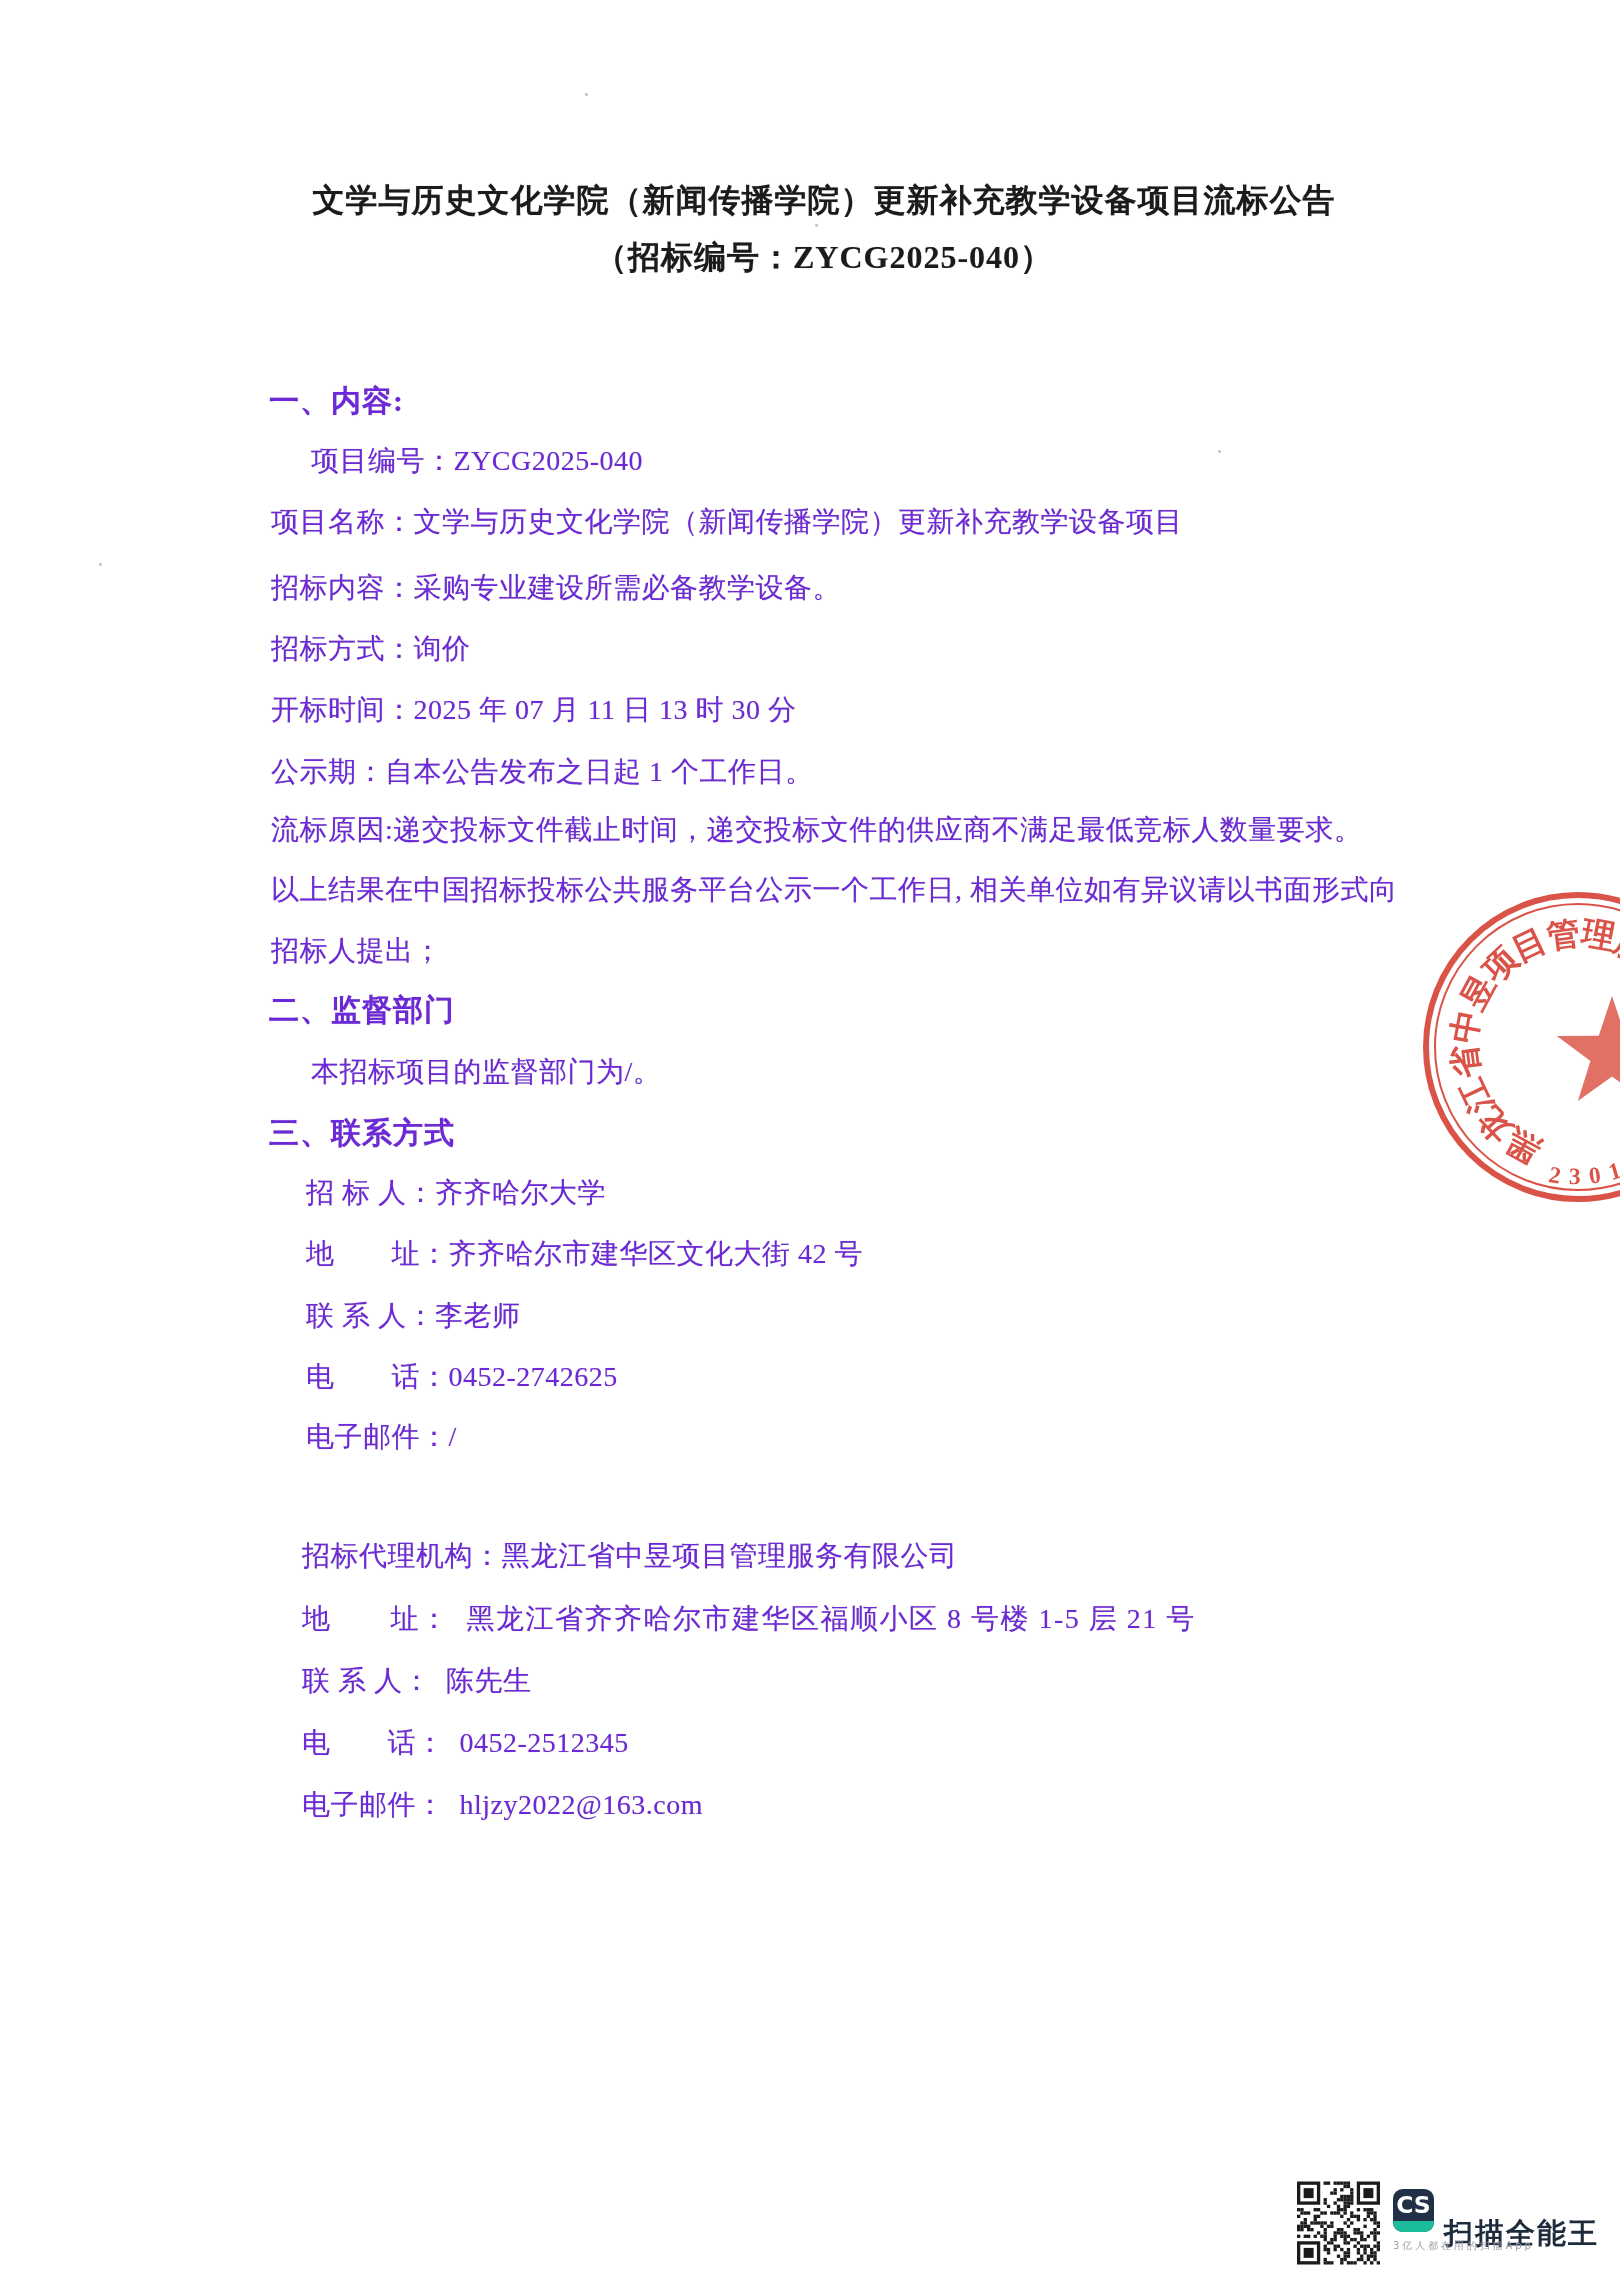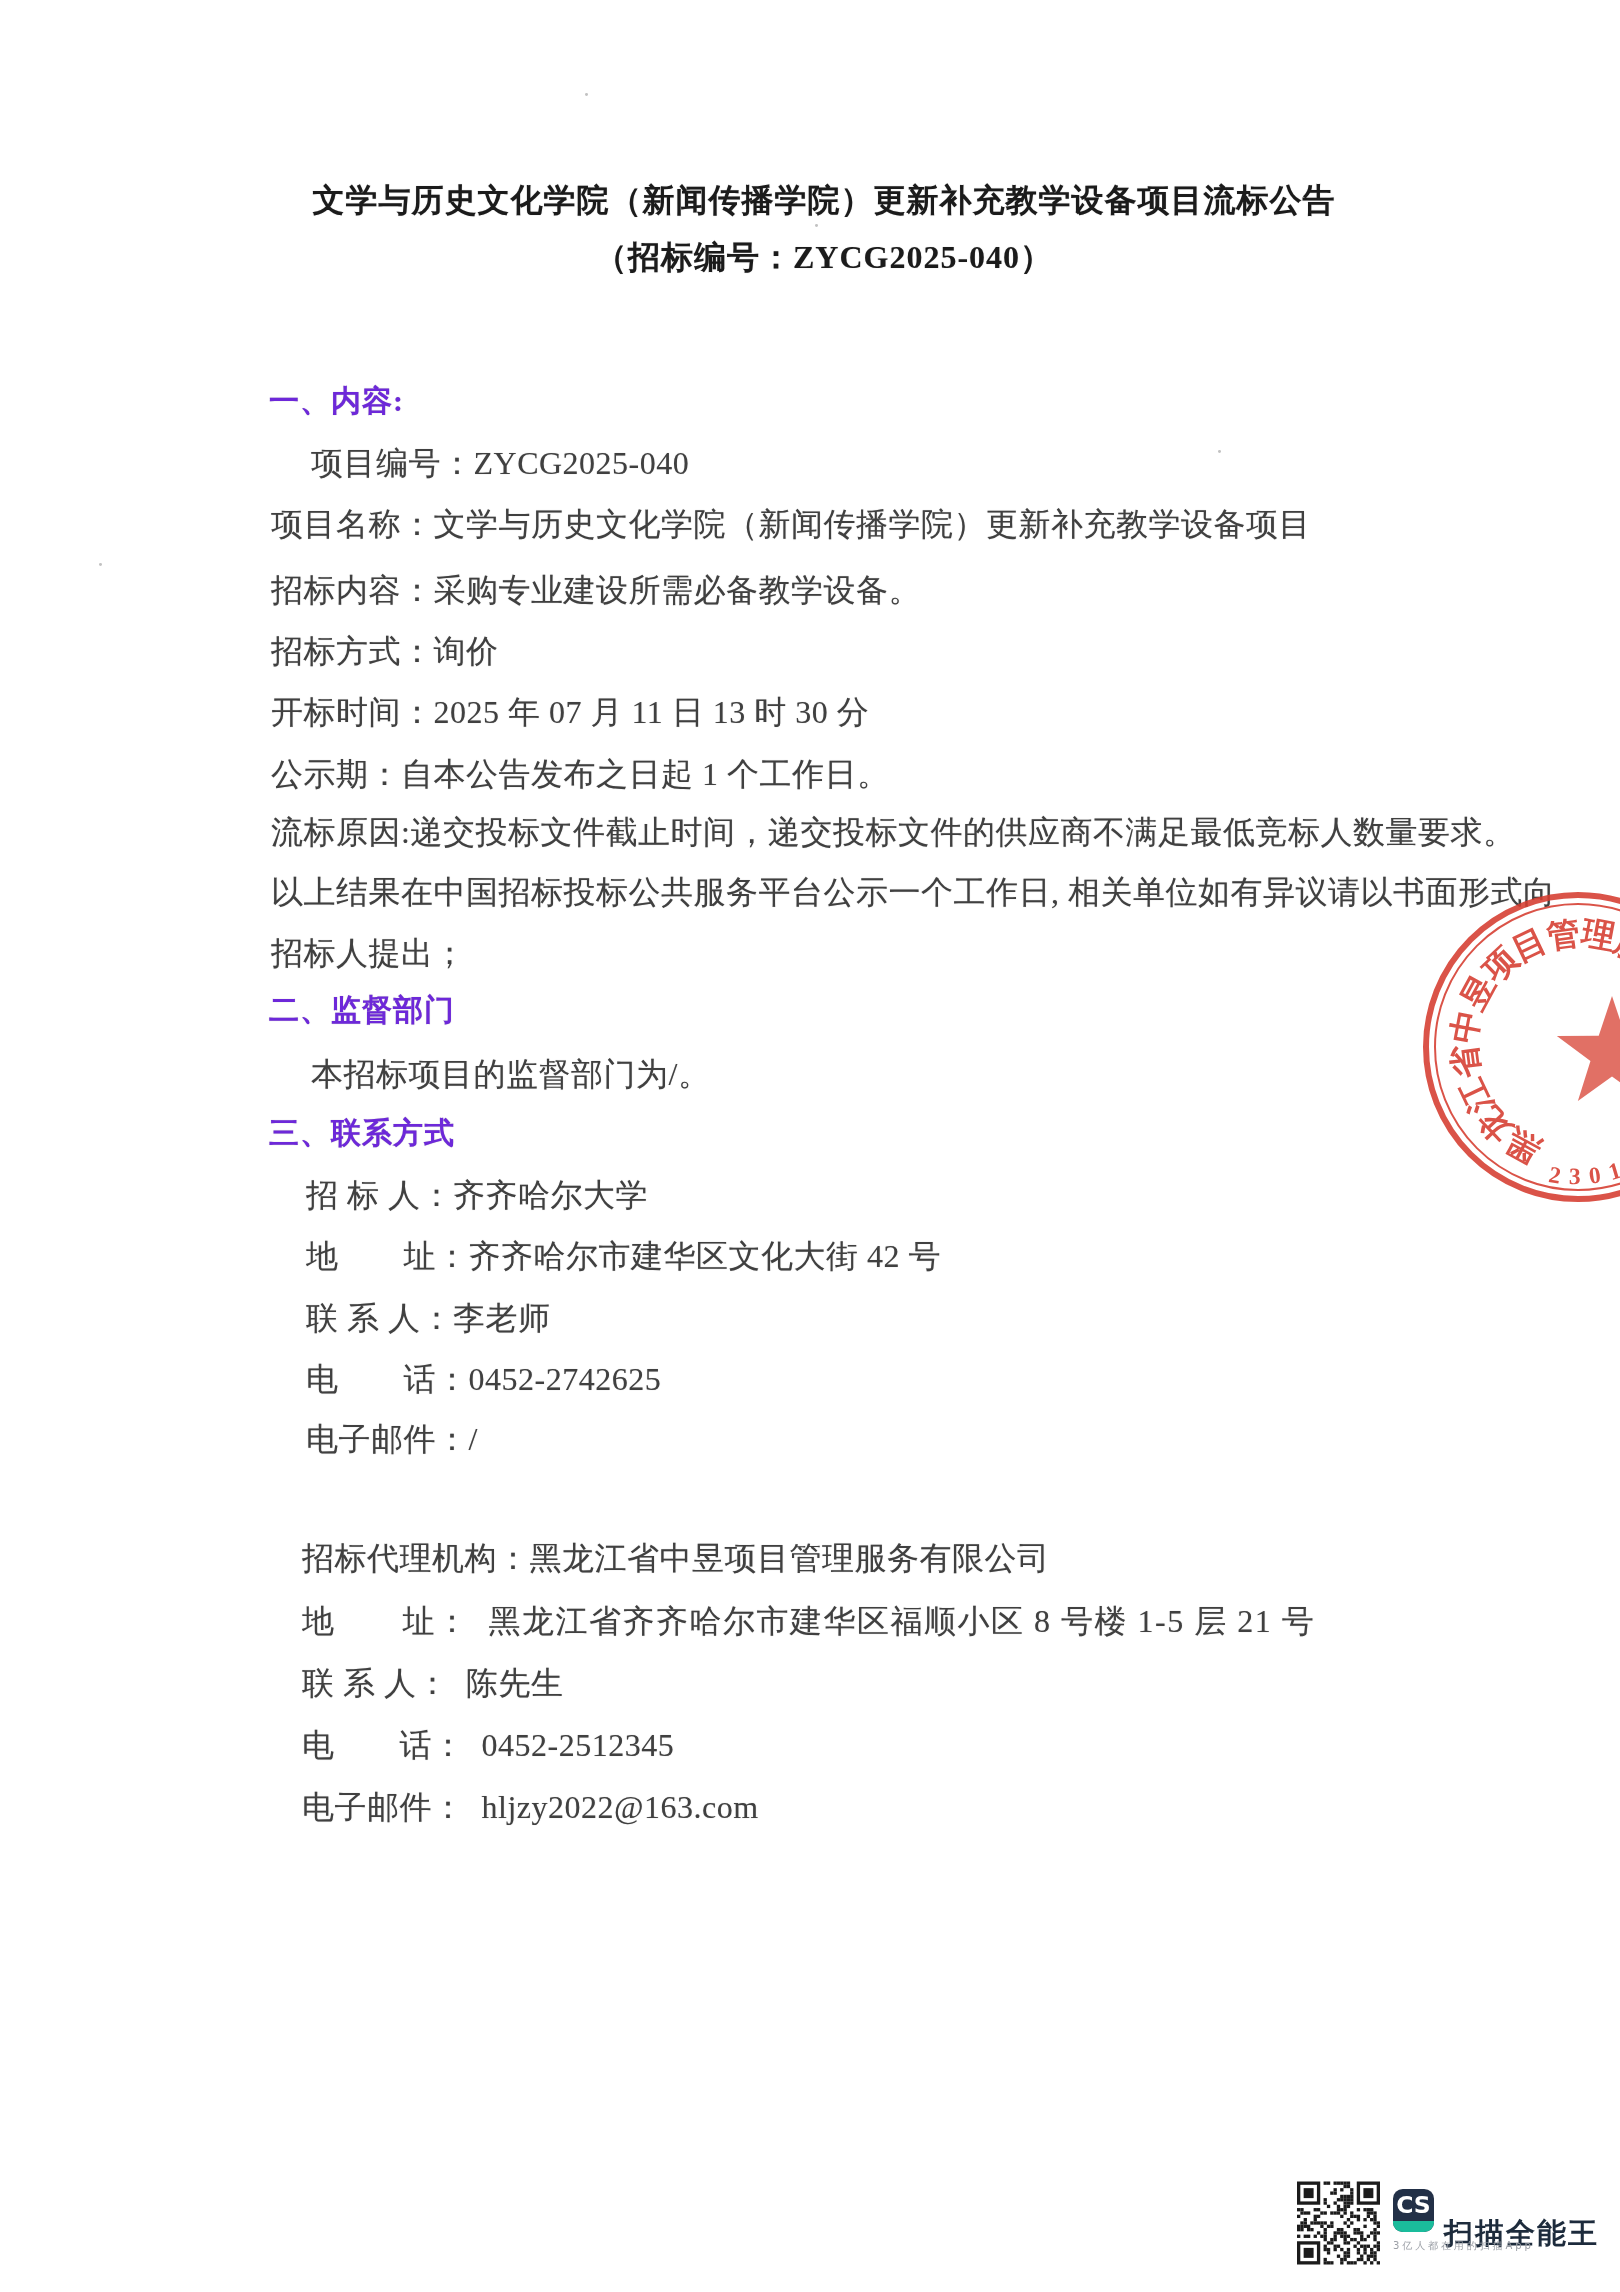--- a/index.html
+++ b/index.html
@@ -6,24 +6,24 @@
   #page{
     position:relative;
     width:1620px;height:2293px;
     background:#ffffff;
     overflow:hidden;
     font-family:"Liberation Serif","DejaVu Serif",serif;
     color:#1e1e1e;
   }
   .line{
     position:absolute;
-    font-size:32px;
+    font-size:28px;
     letter-spacing:0.5px;
     white-space:pre;
-    color:#404040;
+    color:#6d28d9;
     text-shadow:0 0 1px rgba(0,0,0,0.28);
   }
   .title{
     position:absolute;
     left:270px;width:1108px;
     text-align:center;
     font-size:32px;
     font-weight:700;
     letter-spacing:1px;
     white-space:pre;

